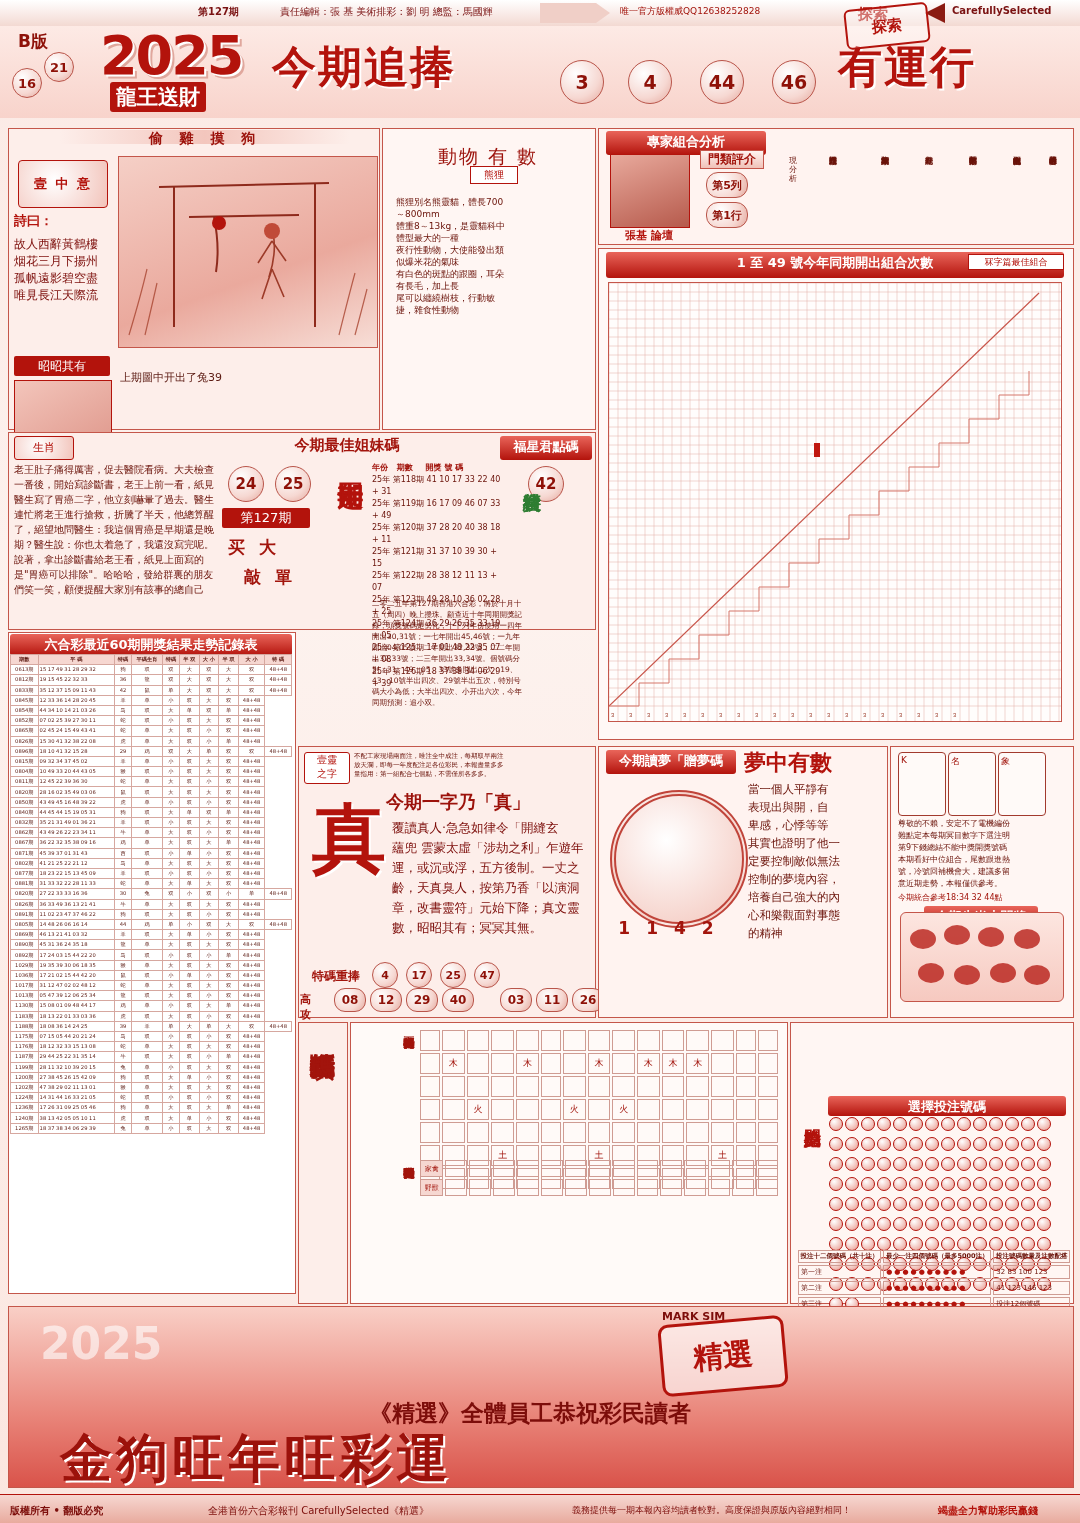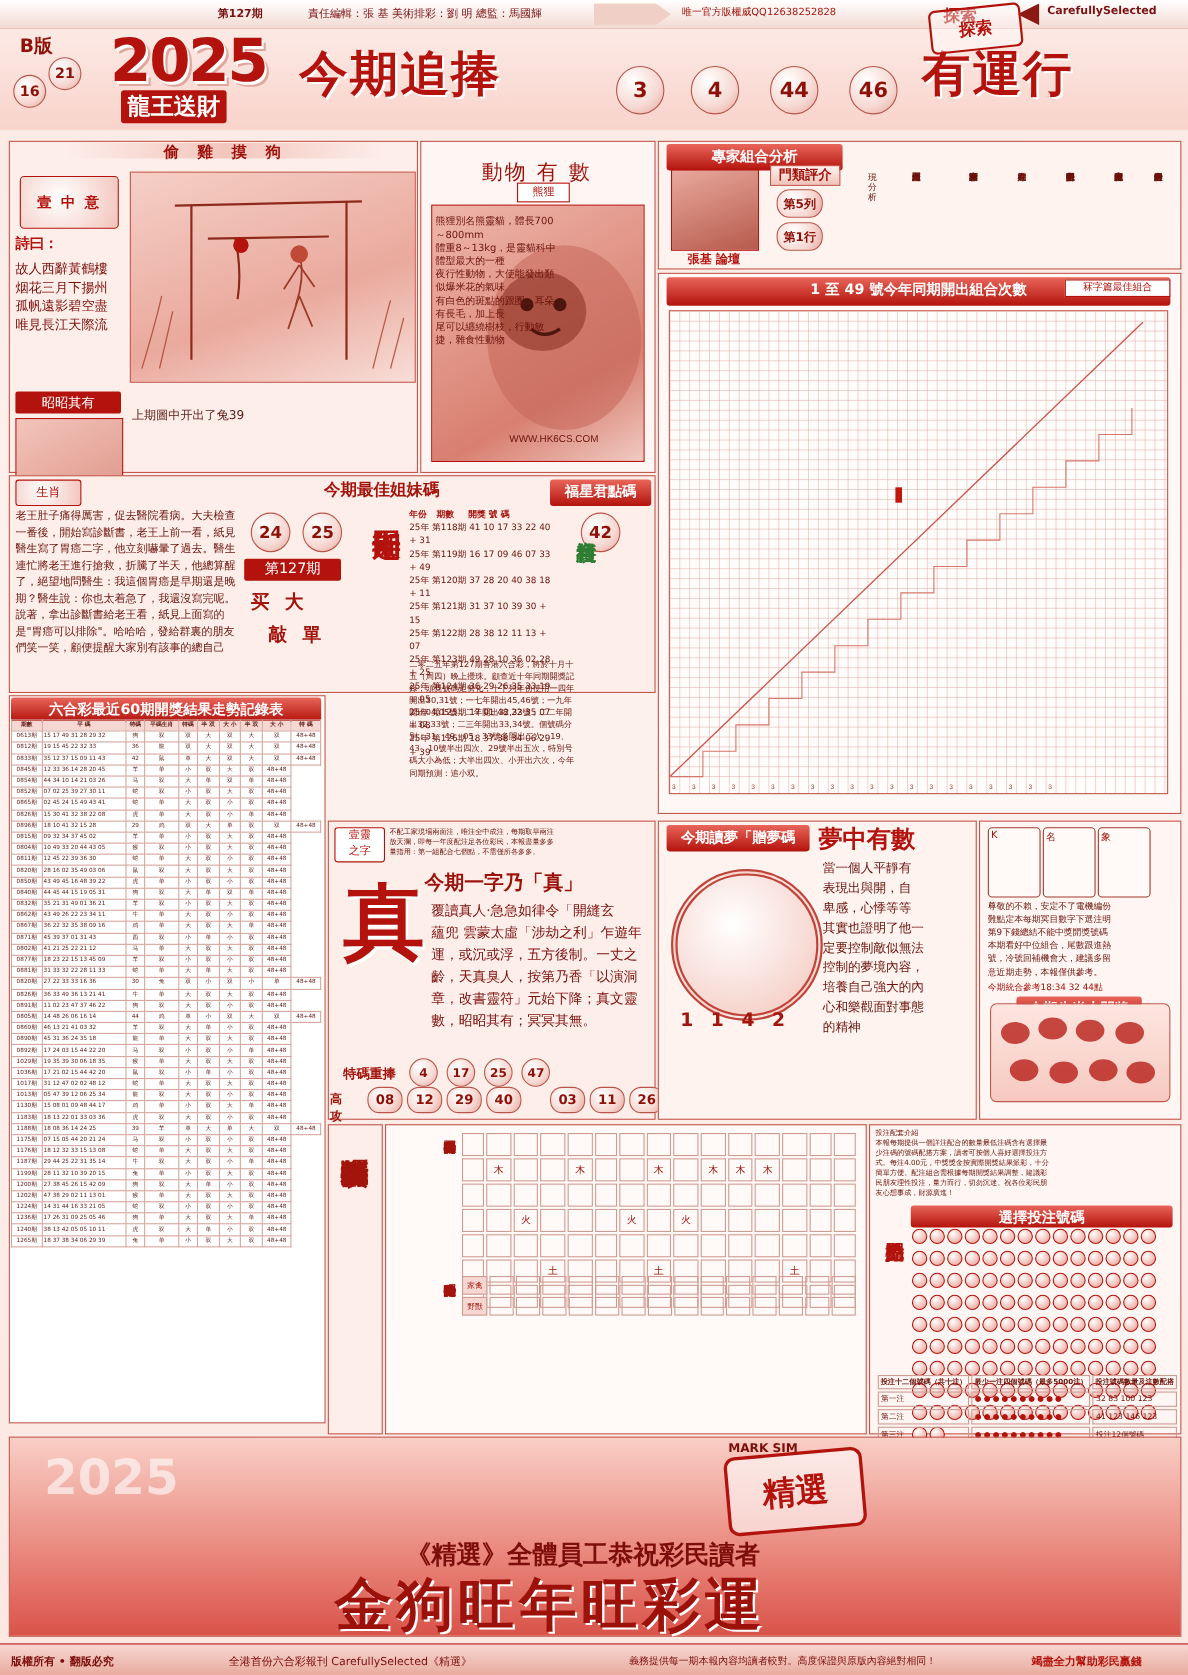--- a/index.html
+++ b/index.html
@@ -165,21 +165,21 @@
   .betTable td{border:0.5px solid #cf9c93;padding:1px 2px;height:10px;}
   .vertBetTitle{position:absolute;left:800px;top:1116px;width:24px;font-size:17px;font-weight:bold;color:#b3130c;
                 writing-mode:vertical-rl;text-orientation:upright;line-height:22px;}
   
   .adPanel{left:8px;top:1306px;width:1064px;height:180px;border:1px solid #c4564a;
            background:linear-gradient(180deg,#f9cfc6,#e9857a 60%,#d9534a);}
   .adYear{position:absolute;left:40px;top:1318px;font-size:44px;font-weight:bold;color:#fff;opacity:.6;}
   .adYear2{position:absolute;left:300px;top:1330px;font-size:58px;font-weight:bold;color:#fff;opacity:.45;}
   .adLine1{position:absolute;left:170px;top:1398px;width:720px;text-align:center;font-size:23px;
            font-weight:bold;color:#7c0d0a;}
-  .adLine2{position:absolute;left:60px;top:1424px;width:880px;text-align:center;font-size:52px;
+  .adLine2{position:absolute;left:60px;top:1424px;width:880px;text-align:left;font-size:52px;
            font-weight:bold;color:#9c120b;text-shadow:2px 2px 0 #fff;letter-spacing:4px;}
   .adSeal{position:absolute;left:660px;top:1320px;width:120px;height:66px;border:3px solid #b3130c;
           border-radius:10px;color:#b3130c;font-size:30px;font-weight:bold;
           display:flex;align-items:center;justify-content:center;background:rgba(255,255,255,.6);
           transform:rotate(-5deg);}
   .adMark{position:absolute;left:662px;top:1310px;font-size:11px;color:#7c0d0a;font-weight:bold;}
   
   .footer{position:absolute;left:0;top:1494px;width:1080px;height:29px;
           background:linear-gradient(180deg,#f6d7d1,#e8a99c);border-top:1px solid #b3130c;font-size:10px;}
   .footer .c{position:absolute;top:9px;white-space:nowrap;color:#7c0d0a;}
@@ -254,30 +254,20 @@
 孤帆遠影碧空盡
 唯見長江天際流</div>
   <div class="pastBox">昭昭其有</div>
   <div class="pastImg"></div>
   <div class="lastHit">上期圖中开出了兔39</div>
 
   <div class="abs animalPanel"></div>
   <div class="animalTitle">動物 有 數</div>
   <div class="abs" style="left:470px;top:166px;width:46px;height:16px;border:1px solid #b3130c;font-size:10px;
               text-align:center;line-height:16px;color:#b3130c;background:#fff;">熊狸</div>
-  <div class="animalPic">
-    <svg width="192" height="232" viewBox="0 0 192 232">
-      <ellipse cx="120" cy="120" rx="70" ry="84" fill="#c4665a" opacity=".55"></ellipse>
-      <ellipse cx="100" cy="96" rx="40" ry="36" fill="#8e3427" opacity=".6"></ellipse>
-      <circle cx="86" cy="90" r="6" fill="#4d160d"></circle>
-      <circle cx="116" cy="90" r="6" fill="#4d160d"></circle>
-      <path d="M90 112 q12 10 26 0" stroke="#4d160d" stroke-width="3" fill="none"></path>
-      <text x="70" y="215" font-size="9" fill="#6a1209" font-family="sans-serif">WWW.HK6CS.COM</text>
-    </svg>
-  </div>
   <div class="animalTxt" style="white-space:pre-line;">熊狸別名熊靈貓，體長700～800mm
 體重8～13kg，是靈貓科中體型最大的一種
 夜行性動物，大使能發出類似爆米花的氣味
 有白色的斑點的跟圈，耳朵有長毛，加上長
 尾可以纏繞樹枝，行動敏捷，雜食性動物</div>
 
   <div class="abs expertPanel"></div>
   <div class="expertHdr hdr">專家組合分析</div>
   <div class="expertPhoto"></div>
   <div class="abs" style="left:606px;top:228px;width:86px;font-size:11px;font-weight:bold;color:#b3130c;text-align:center;">張基 論壇</div>
@@ -1262,27 +1252,20 @@
           <td></td>
           <td></td>
           <td></td>
           <td></td>
           <td></td>
         </tr>
       </tbody>
   </table>
 
   <div class="abs betPanel"></div>
-  <div class="betNote" style="white-space:pre-line;">投注配套介紹
-本報每期提供一個詳注配合的數量最低注碼含有選擇最
-少注碼的號碼配搭方案，讀者可按個人喜好選擇投注方
-式。每注4.00元，中獎獎金按實際開獎結果派彩，十分
-簡單方便。配注組合需根據每期開獎結果調整，建議彩
-民朋友理性投注，量力而行，切勿沉迷。祝各位彩民朋
-友心想事成，財源廣進！</div>
   <div class="betHdr hdr">選擇投注號碼</div>
   <div class="vertBetTitle">搶先點門</div>
   <div class="dotGrid" id="dot-grid"><span class="dot"></span><span class="dot"></span><span class="dot"></span><span class="dot"></span><span class="dot"></span><span class="dot"></span><span class="dot"></span><span class="dot"></span><span class="dot"></span><span class="dot"></span><span class="dot"></span><span class="dot"></span><span class="dot"></span><span class="dot"></span><span class="dot"></span><span class="dot"></span><span class="dot"></span><span class="dot"></span><span class="dot"></span><span class="dot"></span><span class="dot"></span><span class="dot"></span><span class="dot"></span><span class="dot"></span><span class="dot"></span><span class="dot"></span><span class="dot"></span><span class="dot"></span><span class="dot"></span><span class="dot"></span><span class="dot"></span><span class="dot"></span><span class="dot"></span><span class="dot"></span><span class="dot"></span><span class="dot"></span><span class="dot"></span><span class="dot"></span><span class="dot"></span><span class="dot"></span><span class="dot"></span><span class="dot"></span><span class="dot"></span><span class="dot"></span><span class="dot"></span><span class="dot"></span><span class="dot"></span><span class="dot"></span><span class="dot"></span><span class="dot"></span><span class="dot"></span><span class="dot"></span><span class="dot"></span><span class="dot"></span><span class="dot"></span><span class="dot"></span><span class="dot"></span><span class="dot"></span><span class="dot"></span><span class="dot"></span><span class="dot"></span><span class="dot"></span><span class="dot"></span><span class="dot"></span><span class="dot"></span><span class="dot"></span><span class="dot"></span><span class="dot"></span><span class="dot"></span><span class="dot"></span><span class="dot"></span><span class="dot"></span><span class="dot"></span><span class="dot"></span><span class="dot"></span><span class="dot"></span><span class="dot"></span><span class="dot"></span><span class="dot"></span><span class="dot"></span><span class="dot"></span><span class="dot"></span><span class="dot"></span><span class="dot"></span><span class="dot"></span><span class="dot"></span><span class="dot"></span><span class="dot"></span><span class="dot"></span><span class="dot"></span><span class="dot"></span><span class="dot"></span><span class="dot"></span><span class="dot"></span><span class="dot"></span><span class="dot"></span><span class="dot"></span><span class="dot"></span><span class="dot"></span><span class="dot"></span><span class="dot"></span><span class="dot"></span><span class="dot"></span><span class="dot"></span><span class="dot"></span><span class="dot"></span><span class="dot"></span><span class="dot"></span><span class="dot"></span><span class="dot"></span><span class="dot"></span><span class="dot"></span><span class="dot"></span><span class="dot"></span><span class="dot"></span><span class="dot"></span><span class="dot"></span><span class="dot"></span><span class="dot"></span><span class="dot"></span><span class="dot"></span><span class="dot"></span><span class="dot"></span><span class="dot"></span><span class="dot"></span><span class="dot"></span><span class="dot"></span><span class="dot"></span></div>
   <table class="betTable">
     <thead>
       <tr>
         <th style="border:0.5px solid #cf9c93;font-size:6.5px;">投注十二個號碼（共十注）</th>
         <th style="border:0.5px solid #cf9c93;font-size:6.5px;">最少一注四個號碼（最多5000注）</th>
         <th style="border:0.5px solid #cf9c93;font-size:6.5px;">投注號碼數量及注數配搭</th>
       </tr>

